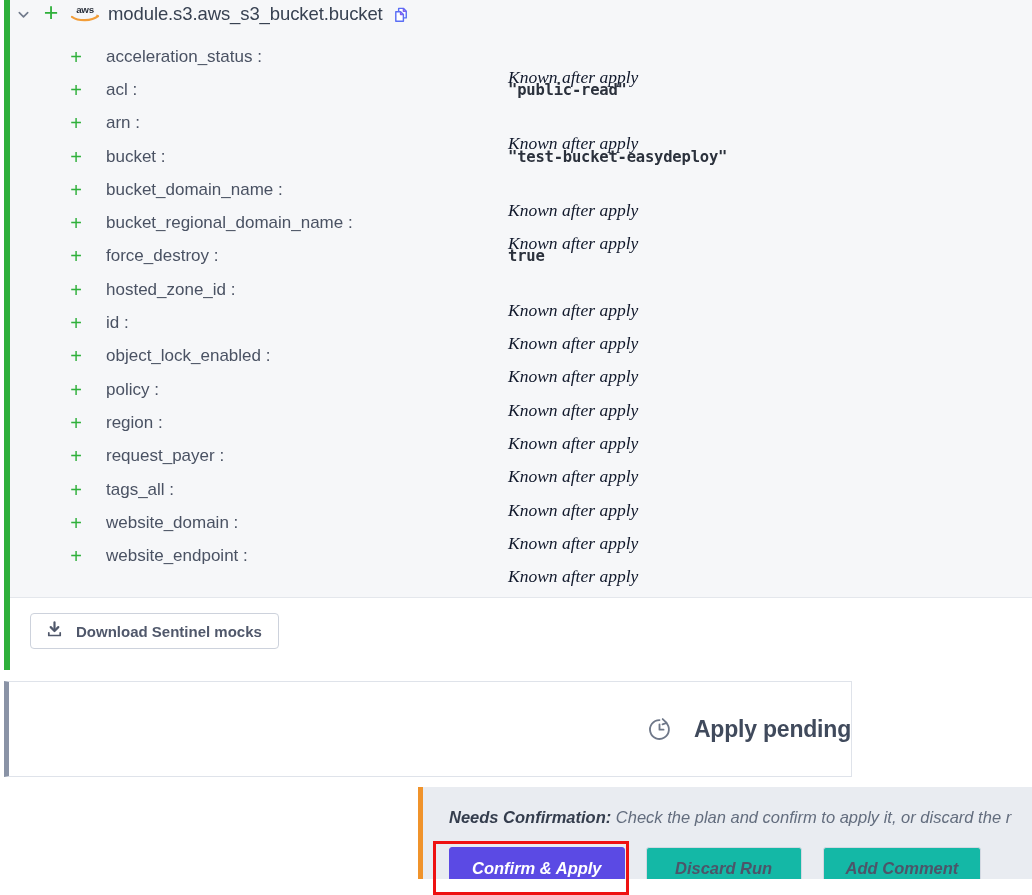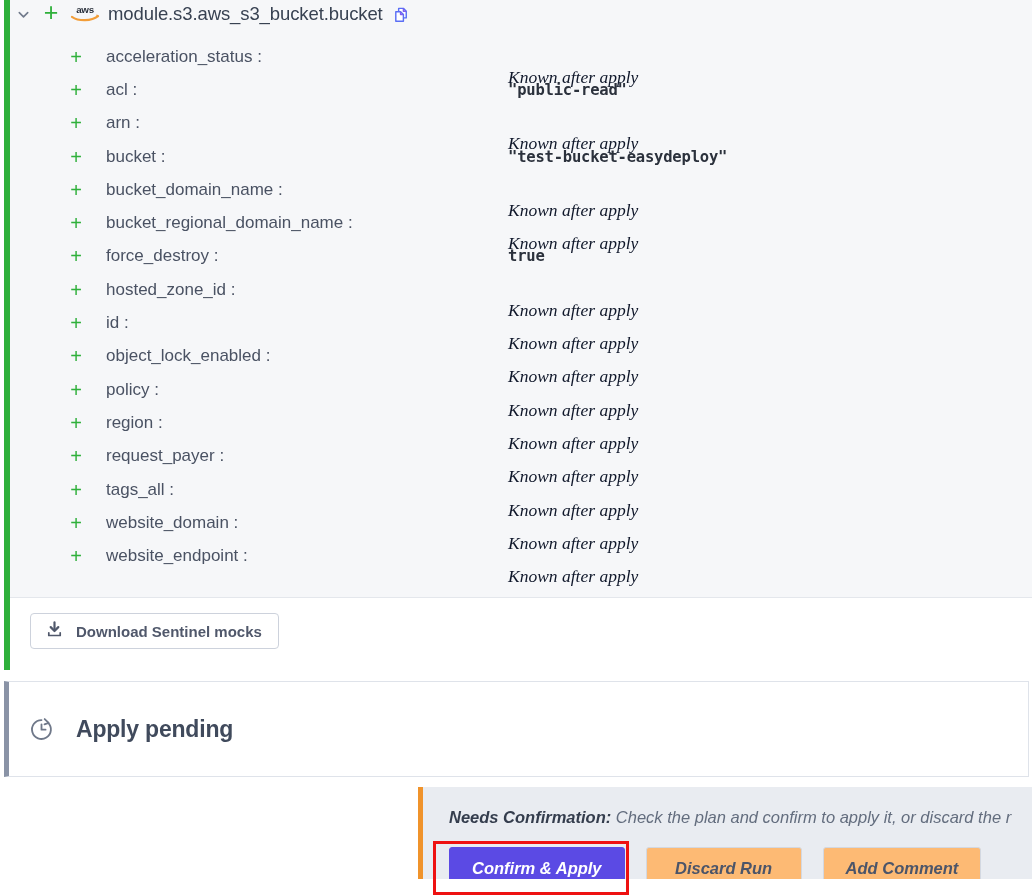--- a/index.html
+++ b/index.html
@@ -161,28 +161,29 @@
     color: #50586b;
     cursor: pointer;
     box-sizing: border-box;
   }
 
   
   .apply-card {
     position: absolute;
     left: 4px;
     top: 681px;
-    width: 1025px;
+    width: 848px;
     height: 96px;
     background: #ffffff;
     border: 1px solid #dfe3ea;
     border-left: 5px solid #8a93a6;
     box-sizing: border-box;
     display: flex;
     align-items: center;
+    justify-content: flex-end;
   }
   .apply-icon {
     margin-left: 19px;
     display: flex;
     align-items: center;
   }
   .apply-title {
     margin-left: 21px;
     font-size: 23px;
     font-weight: bold;
@@ -236,21 +237,21 @@
     box-sizing: border-box;
     white-space: nowrap;
   }
   .btn-primary {
     background: #5b4ae4;
     color: #ffffff;
     border: 1px solid #5b4ae4;
     min-width: 168px;
   }
   .btn-secondary {
-    background: #fdba74;
+    background: #14b8a6;
     color: #4c5569;
     border: 1px solid #d3d8e1;
     min-width: 156px;
   }
   .highlight-box {
     position: absolute;
     left: 433px;
     top: 841px;
     width: 196px;
     height: 54px;

